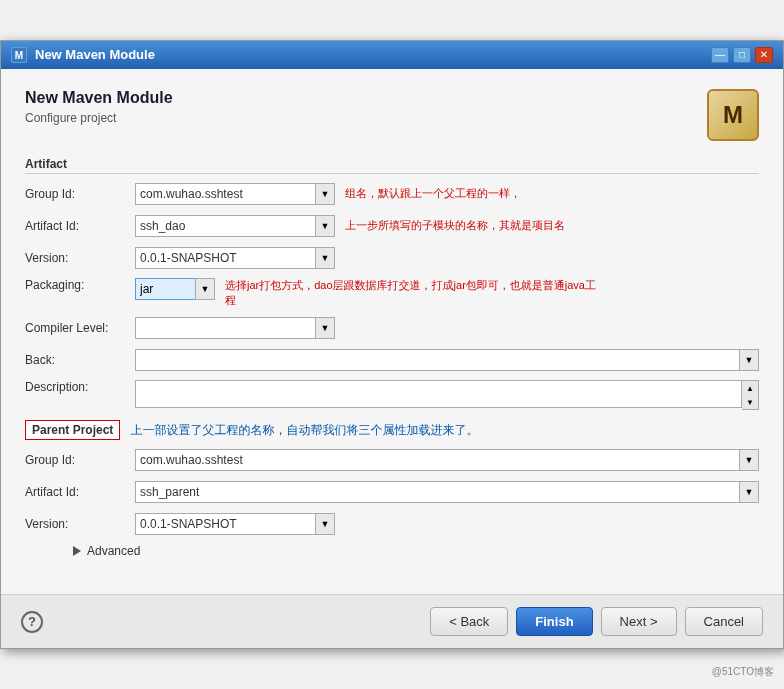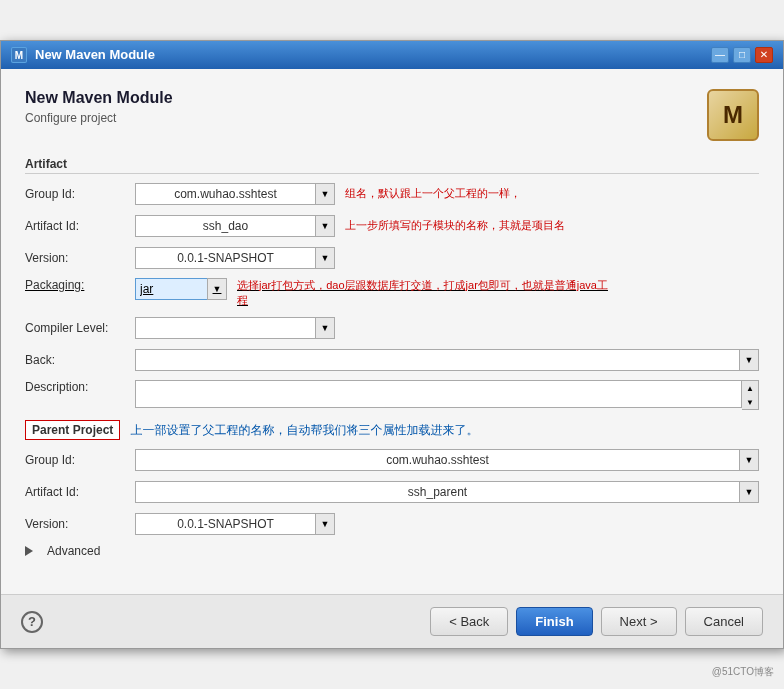--- a/index.html
+++ b/index.html
@@ -136,21 +136,20 @@
       color: #333;
       outline: none;
     }
     .form-input.wide { width: 180px; }
     .select-combo {
       display: flex;
       align-items: center;
     }
     .select-combo .form-input {
       border-right: none;
-      text-align: center;
     }
     .dropdown-arrow {
       height: 22px;
       width: 20px;
       border: 1px solid #aaa;
       background: #e8e8e8;
       display: flex;
       align-items: center;
       justify-content: center;
       cursor: pointer;
@@ -189,24 +188,25 @@
       color: #0055aa;
       font-size: 12px;
     }
     .advanced-section {
       margin-top: 8px;
       margin-bottom: 16px;
     }
     .advanced-toggle {
       display: flex;
       align-items: center;
-      gap: 12px;
-      cursor: pointer;
-      font-size: 12px;
-      color: #333;
+      gap: 4px;
+      cursor: pointer;
+      font-size: 12px;
+      color: #333;
+      margin-left: 48px;
     }
     .triangle-right {
       width: 0;
       height: 0;
       border-top: 5px solid transparent;
       border-bottom: 5px solid transparent;
       border-left: 8px solid #555;
       margin-right: 2px;
     }
     .dialog-footer {
@@ -287,28 +287,27 @@
       justify-content: center;
       cursor: pointer;
       font-size: 8px;
       border: none;
       background: transparent;
     }
     .packaging-row {
       display: flex;
       align-items: flex-start;
       margin-bottom: 8px;
-      text-decoration: underline;
     }
     .packaging-control {
       display: flex;
       align-items: center;
     }
     .packaging-input {
-      width: 72px;
+      width: 60px;
       height: 22px;
       border: 1px solid #5b9bd5;
       border-right: none;
       background: #ddeeff;
       padding: 2px 4px;
       font-size: 12px;
       outline: none;
     }
     .watermark {
       position: fixed;

